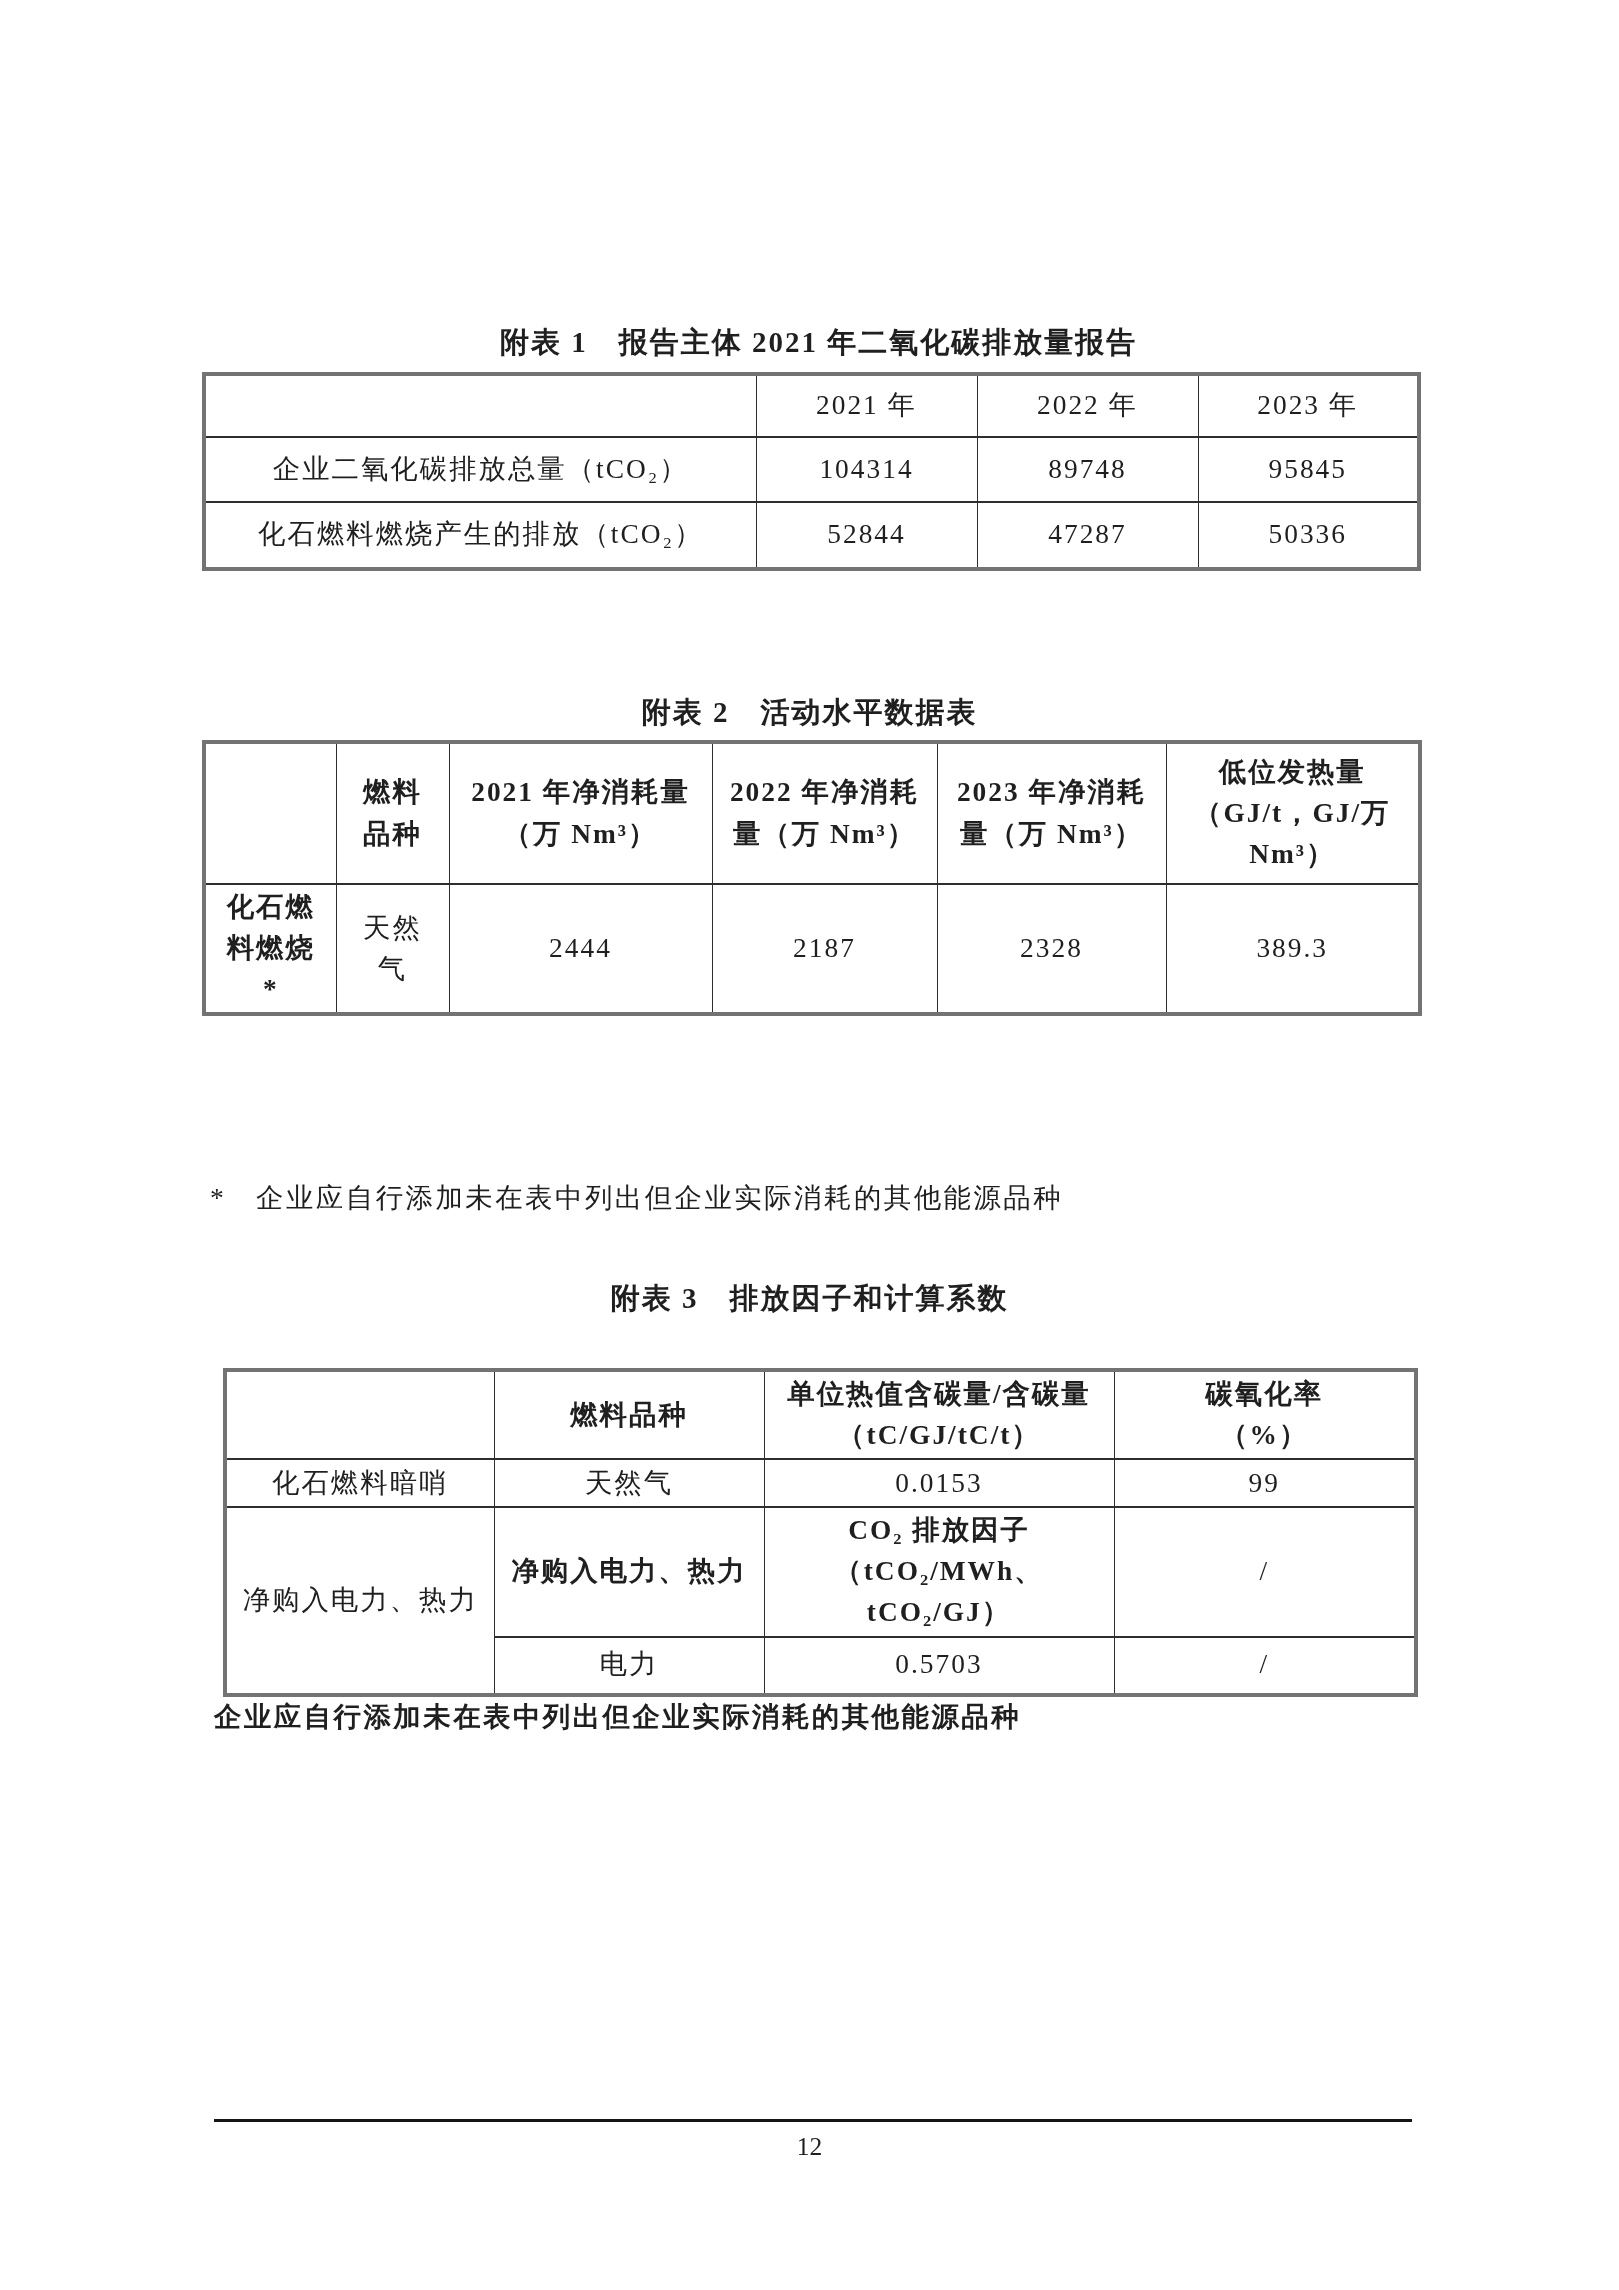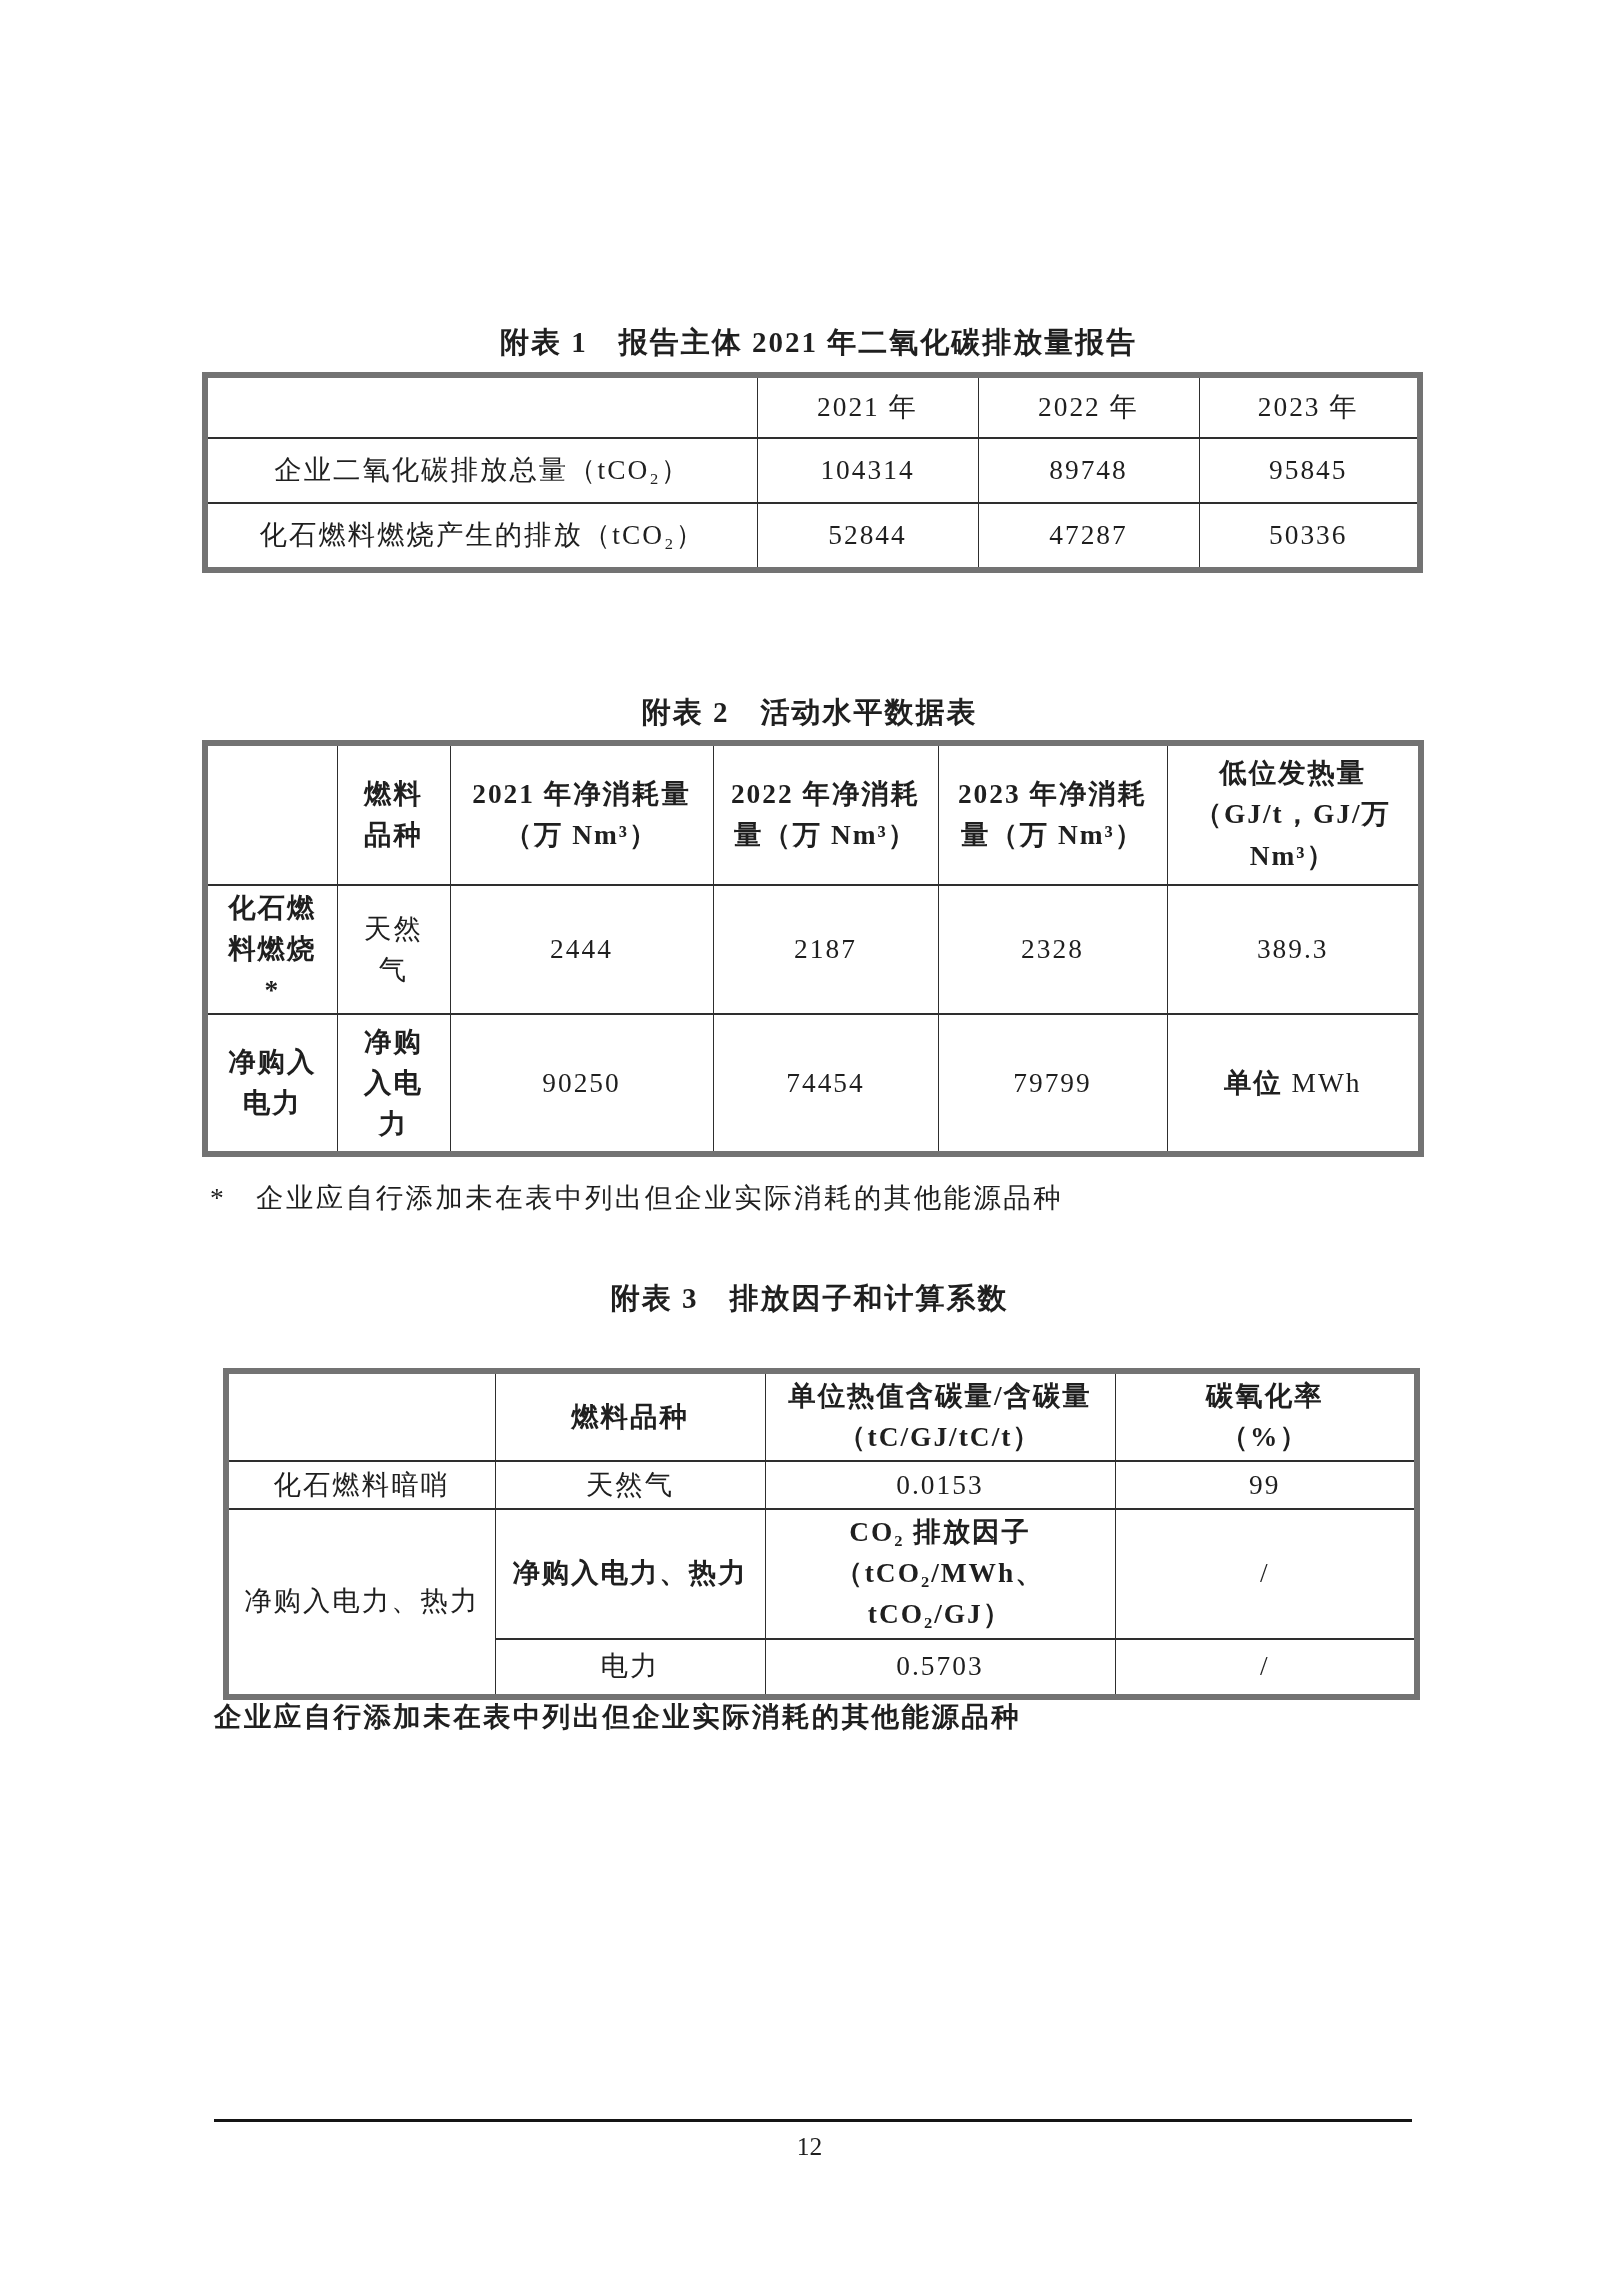--- a/index.html
+++ b/index.html
@@ -24,21 +24,21 @@
     margin: 0;
   }
   #title1 { top: 323px; margin-left: 9px; }
   #title2 { top: 693px; }
   #title3 { top: 1279px; }
 
   table.doc-table {
     position: absolute;
     border-collapse: collapse;
     table-layout: fixed;
-    border: 6px solid #737373;
+    border: 4px solid #737373;
   }
   table.doc-table td {
     border-left: 1px solid #2e2e2e;
     border-right: 1px solid #2e2e2e;
     border-top: 2px solid #2e2e2e;
     border-bottom: 2px solid #2e2e2e;
     text-align: center;
     vertical-align: middle;
     font-size: 27.4px;
     line-height: 1.5;
@@ -147,31 +147,20 @@
       <td class="ml b">化石燃
 料燃烧
 *</td>
       <td class="ml">天然
 气</td>
       <td class="num">2444</td>
       <td class="num">2187</td>
       <td class="num">2328</td>
       <td class="num">389.3</td>
     </tr>
-    <tr style="height:140px">
-      <td class="ml b">净购入
-电力</td>
-      <td class="ml b">净购
-入电
-力</td>
-      <td class="num">90250</td>
-      <td class="num">74454</td>
-      <td class="num">79799</td>
-      <td><span class="b">单位</span> <span>MWh</span></td>
-    </tr>
   </tbody>
     </table>
 
   <div class="footnote" id="footnote2">*　企业应自行添加未在表中列出但企业实际消耗的其他能源品种</div>
 
   <h2 class="doc-title" id="title3">附表 3　排放因子和计算系数</h2>
 
   <table class="doc-table" id="table3">
     <colgroup>
       <col style="width:269px">

